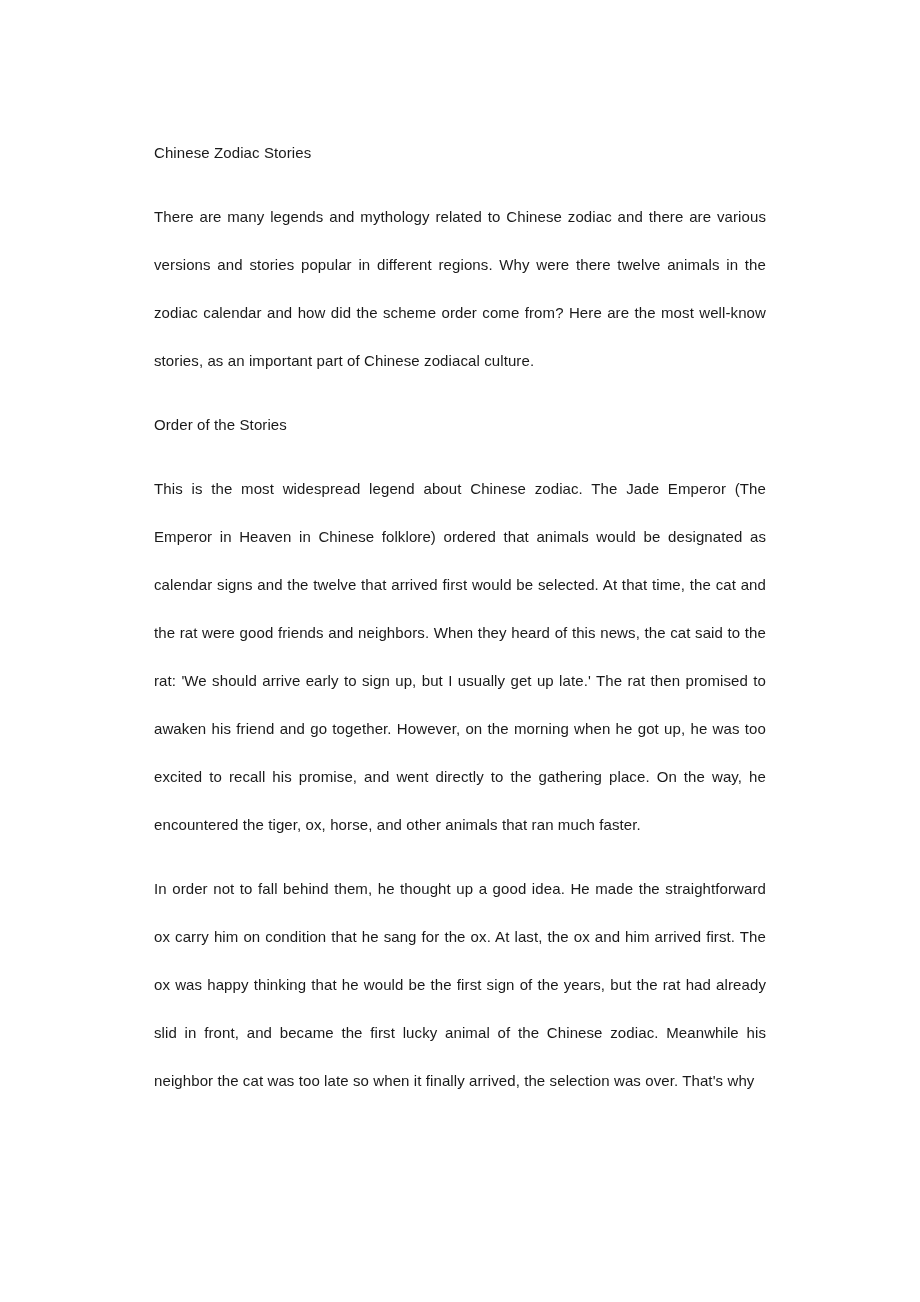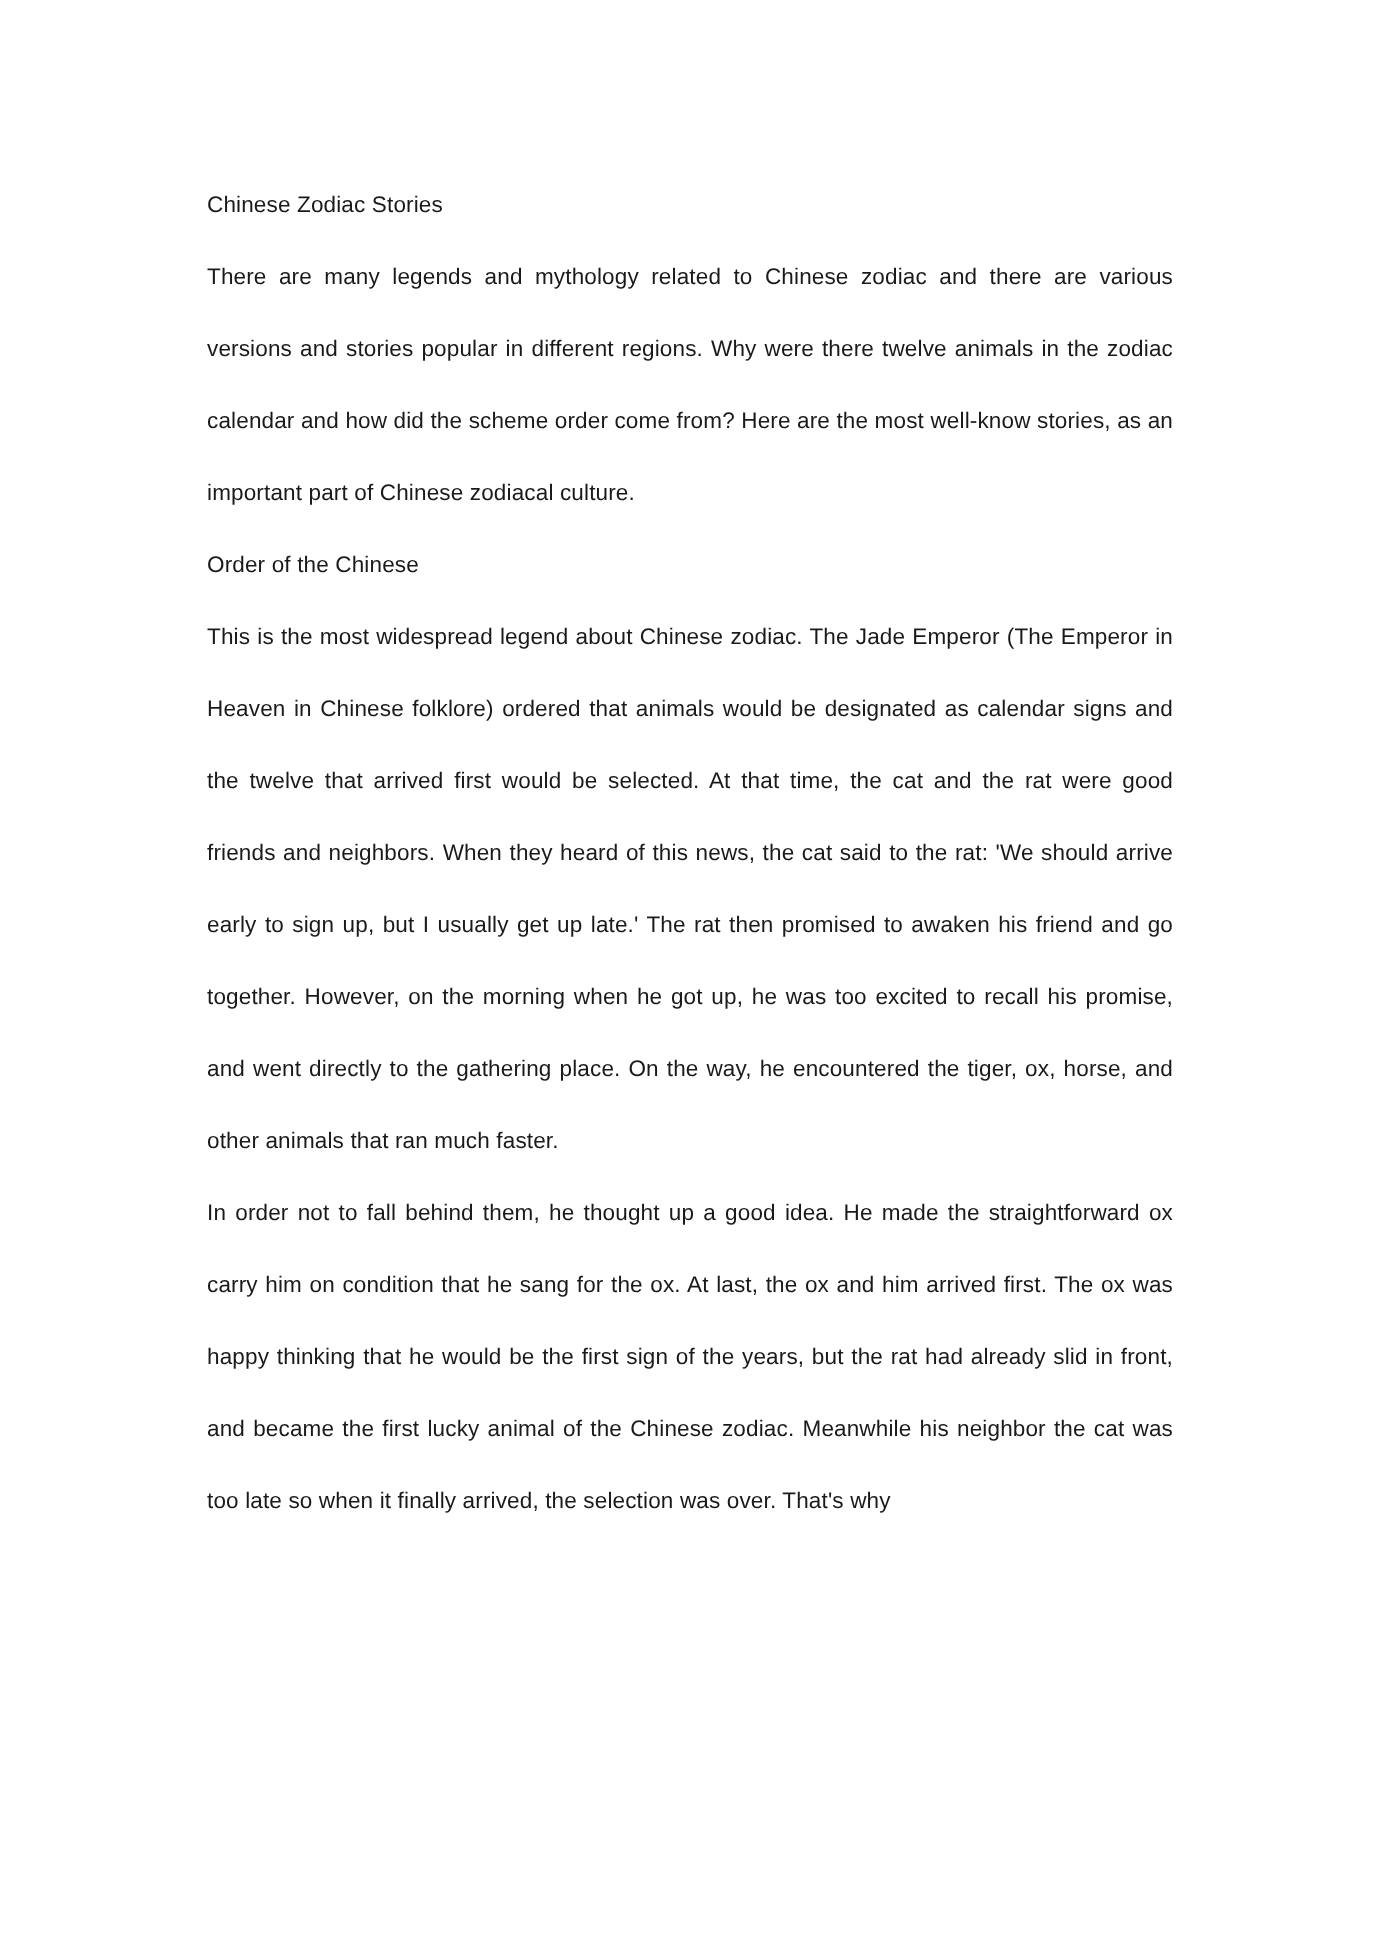--- a/index.html
+++ b/index.html
@@ -20,37 +20,37 @@
       padding: 113px 138px 0 138px;
       overflow: hidden;
       background: #ffffff;
     }
     .doc-text {
       font-size: 15px;
       line-height: 48px;
       letter-spacing: 0.1px;
     }
     .doc-text p {
-      margin: 0;
+      margin: 16px;
     }
     .justified {
       text-align: justify;
       text-align-last: left;
     }
     .gap-two-lines {
       margin-top: 96px;
     }
     .gap-one-line {
       margin-top: 48px;
     }
   </style>
 </head>
 <body>
 
 <div class="page">
   <div class="doc-text">
     <p>Chinese Zodiac Stories</p>
     <p class="justified">There are many legends and mythology related to Chinese zodiac and there are various versions and stories popular in different regions. Why were there twelve animals in the zodiac calendar and how did the scheme order come from? Here are the most well-know stories, as an important part of Chinese zodiacal culture.</p>
-    <p class="gap-two-lines">Order of the Chinese</p>
+    <p class="gap-two-lines">Order of the Stories</p>
     <p class="justified">This is the most widespread legend about Chinese zodiac. The Jade Emperor (The Emperor in Heaven in Chinese folklore) ordered that animals would be designated as calendar signs and the twelve that arrived first would be selected. At that time, the cat and the rat were good friends and neighbors. When they heard of this news, the cat said to the rat: 'We should arrive early to sign up, but I usually get up late.' The rat then promised to awaken his friend and go together. However, on the morning when he got up, he was too excited to recall his promise, and went directly to the gathering place. On the way, he encountered the tiger, ox, horse, and other animals that ran much faster.</p>
     <p class="justified gap-one-line">In order not to fall behind them, he thought up a good idea. He made the straightforward ox carry him on condition that he sang for the ox. At last, the ox and him arrived first. The ox was happy thinking that he would be the first sign of the years, but the rat had already slid in front, and became the first lucky animal of the Chinese zodiac. Meanwhile his neighbor the cat was too late so when it finally arrived, the selection was over. That's why</p>
   </div>
 </div>
 
 </body></html>

